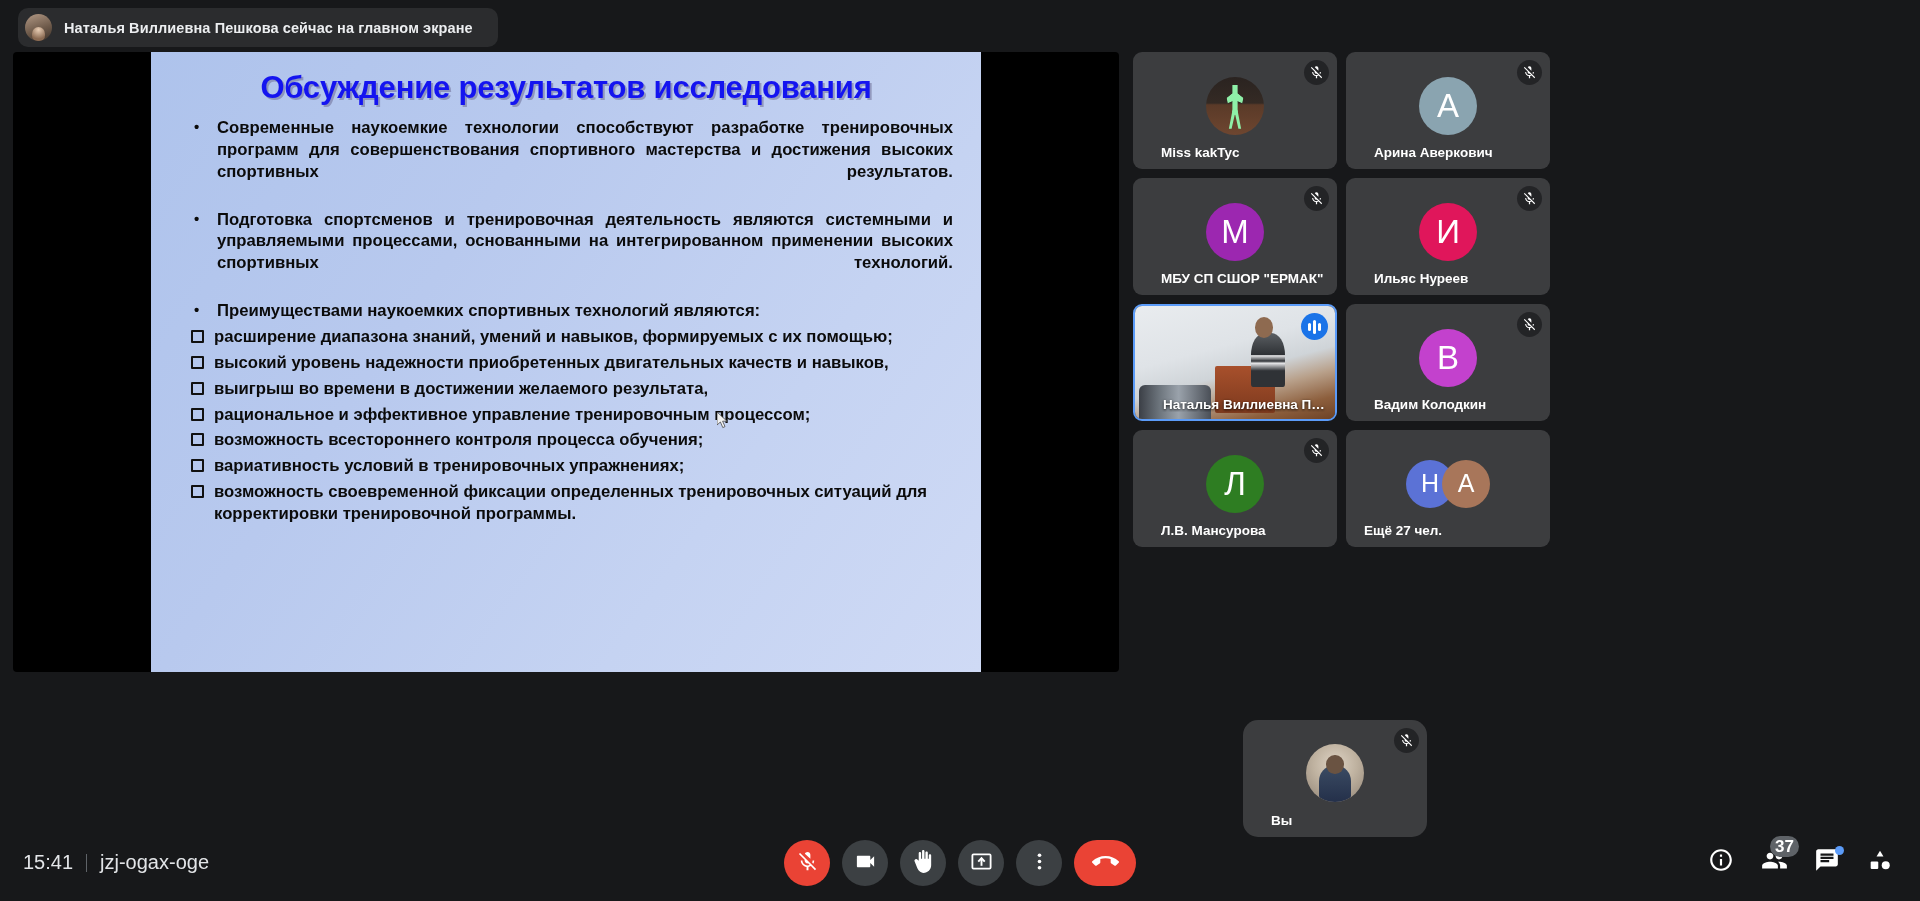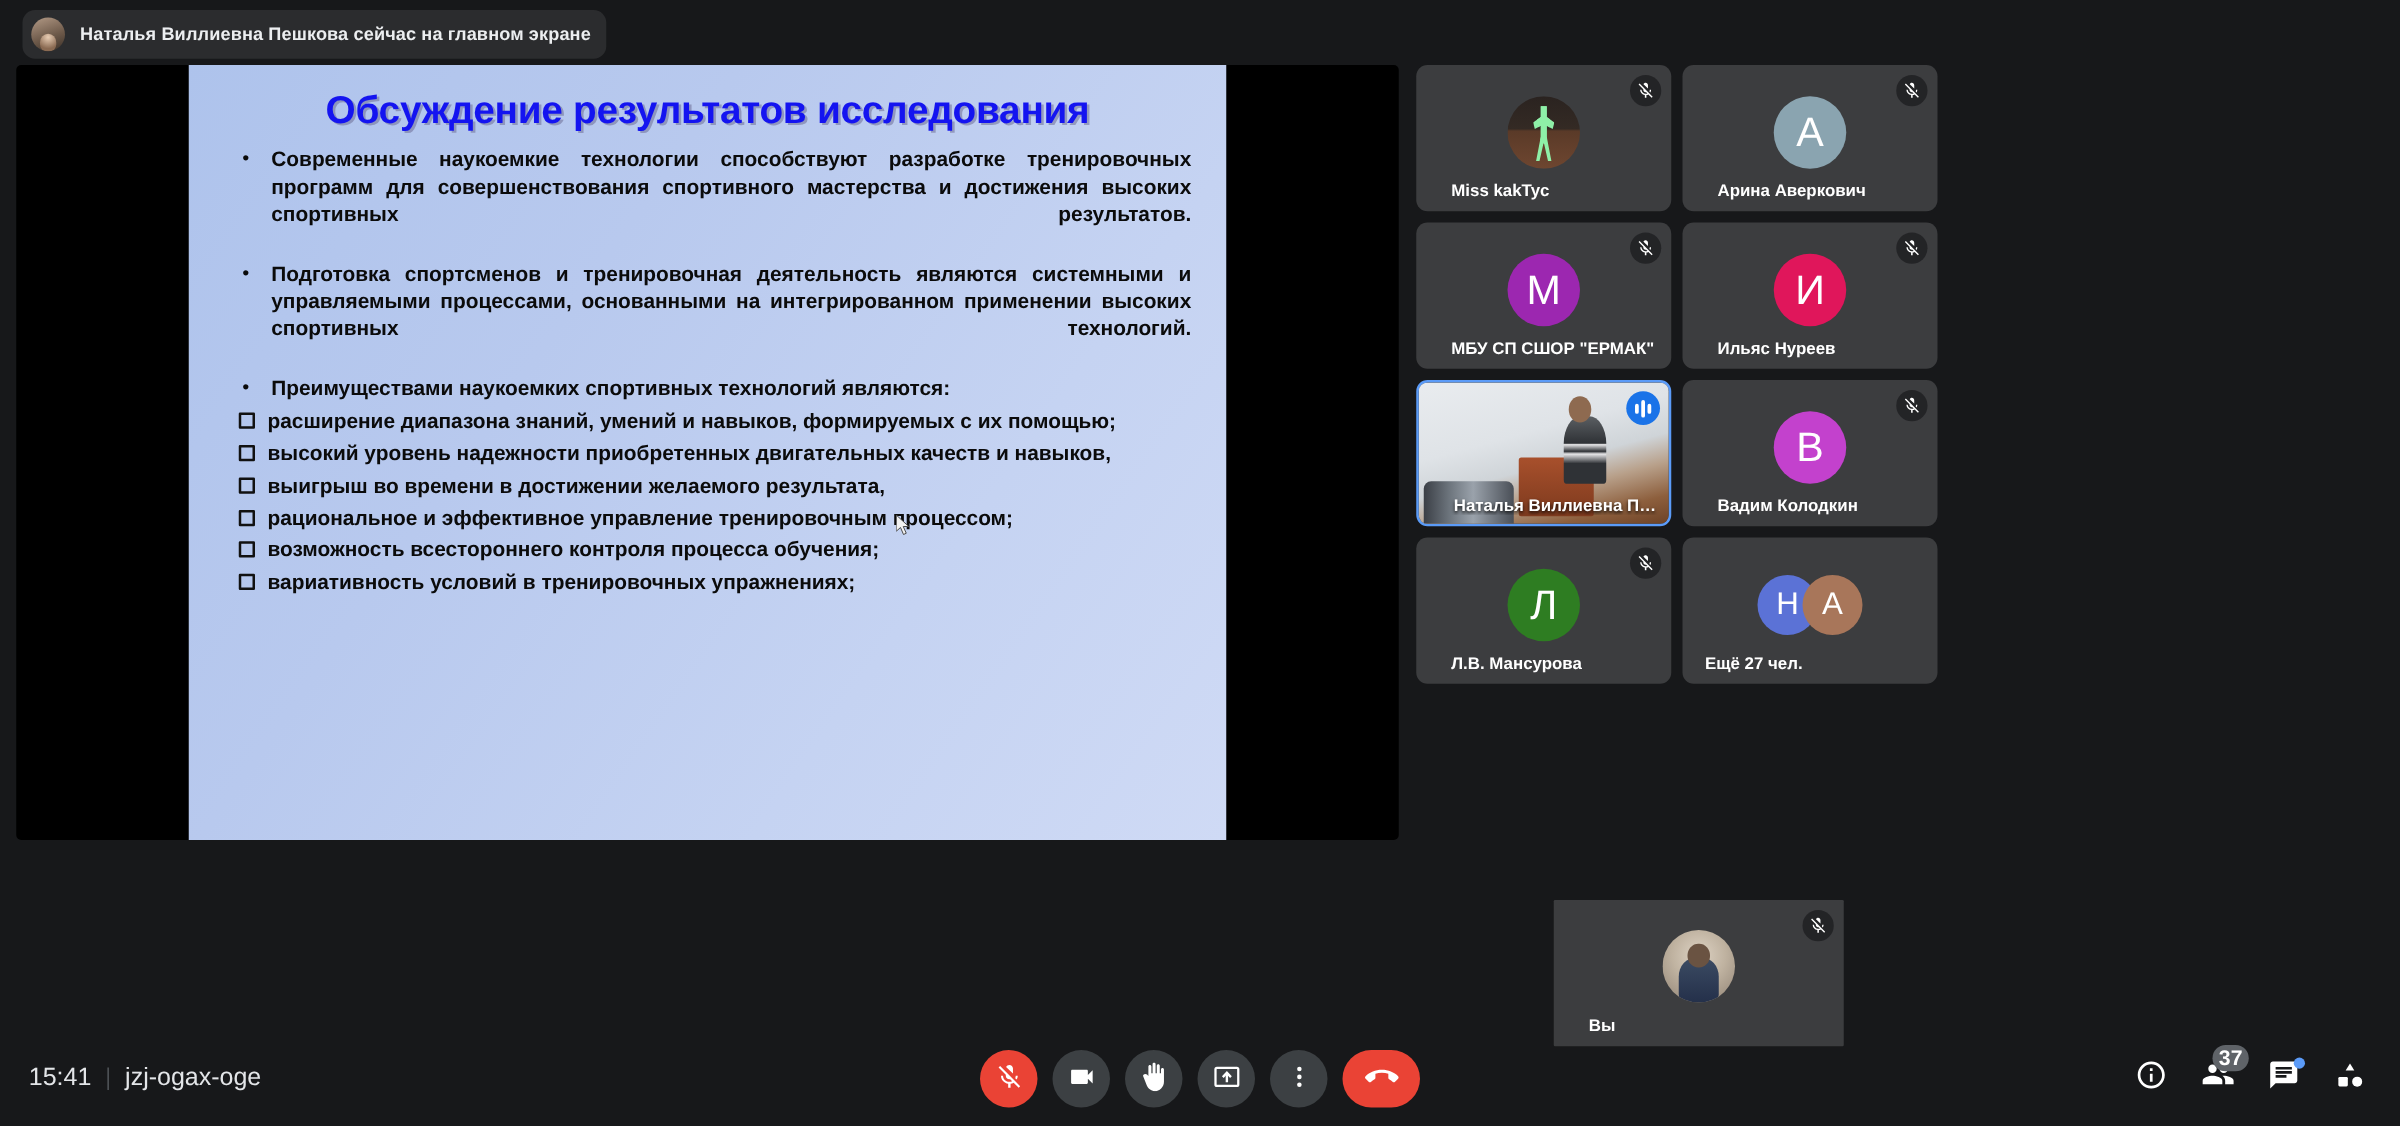--- a/index.html
+++ b/index.html
@@ -9,21 +9,21 @@
     font-family: "Liberation Sans", sans-serif;
     overflow: hidden;
   }
   #app { position: relative; width: 1920px; height: 901px; background: #17181a; }
 
   
   .banner {
     position: absolute; left: 18px; top: 8px;
     height: 39px; display: flex; align-items: center;
     background: #2b2c2e; border-radius: 10px;
-    padding: 0 12px 0 7px; gap: 12px;
+    padding: 0 25px 0 7px; gap: 12px;
   }
   .banner-avatar {
     width: 27px; height: 27px; border-radius: 50%;
     overflow: hidden; flex: none;
     background: linear-gradient(160deg,#b39a86 0%, #6f5b4b 55%, #3a2f27 100%);
     position: relative;
   }
   .banner-avatar::after{
     content:""; position:absolute; left:7px; top:13px; width:13px; height:14px;
     background: radial-gradient(circle at 50% 20%, #e8cdb4 0%, #8a6a52 70%);
@@ -158,22 +158,22 @@
   .video-peshkova .head {
     position:absolute; left:60%; bottom:72%; width:9%; height:18%;
     background:#8e6a50; border-radius:50%;
   }
   .video-peshkova .seats {
     position:absolute; left:2%; bottom:0; width:36%; height:30%;
     background: linear-gradient(90deg,#3b3f46 0%, #6c747c 28%, #9aa2ab 55%, #4a4f57 100%);
     border-radius: 6px 6px 0 0;
   }
   .tile-you {
-    position:absolute; left:1243px; top:720px; width:232px; height:117px;
-    background:#3c3d3f; border-radius:1px; overflow:hidden;text-decoration:underline;
+    position:absolute; left:1243px; top:720px; width:184px; height:117px;
+    background:#3c3d3f; border-radius:15px; overflow:hidden;text-decoration:underline;
   }
   .tile-you .avatar { width:58px; height:58px; top:45%; }
 
   
   .bottombar {
     position: absolute; left: 0; bottom: 0; width: 1920px; height: 76px;
   }
   .meet-info {
     position: absolute; left: 23px; top: 26px;
     display: flex; align-items: center; gap: 13px;
@@ -252,20 +252,24 @@
           <span class="txt">рациональное и эффективное управление тренировочным процессом;</span>
         </div>
         <div class="bl">
           <span class="mark sq"></span>
           <span class="txt">возможность всестороннего контроля процесса обучения;</span>
         </div>
         <div class="bl">
           <span class="mark sq"></span>
           <span class="txt">вариативность условий в тренировочных упражнениях;</span>
         </div>
+        <div class="bl">
+          <span class="mark sq"></span>
+          <span class="txt">возможность своевременной фиксации определенных тренировочных ситуаций для корректировки тренировочной программы.</span>
+        </div>
       </div>
       <svg class="cursor" viewBox="0 0 12 18">
         <path d="M0 0 L0 13 L3.4 10 L5.8 15.6 L8 14.6 L5.6 9.2 L10 9.2 Z" fill="#f2f2f2" stroke="#4a4a4a" stroke-width="0.8"></path>
       </svg>
     </div>
   </div>
 
   <div class="tiles">
 
     <div class="trow">

